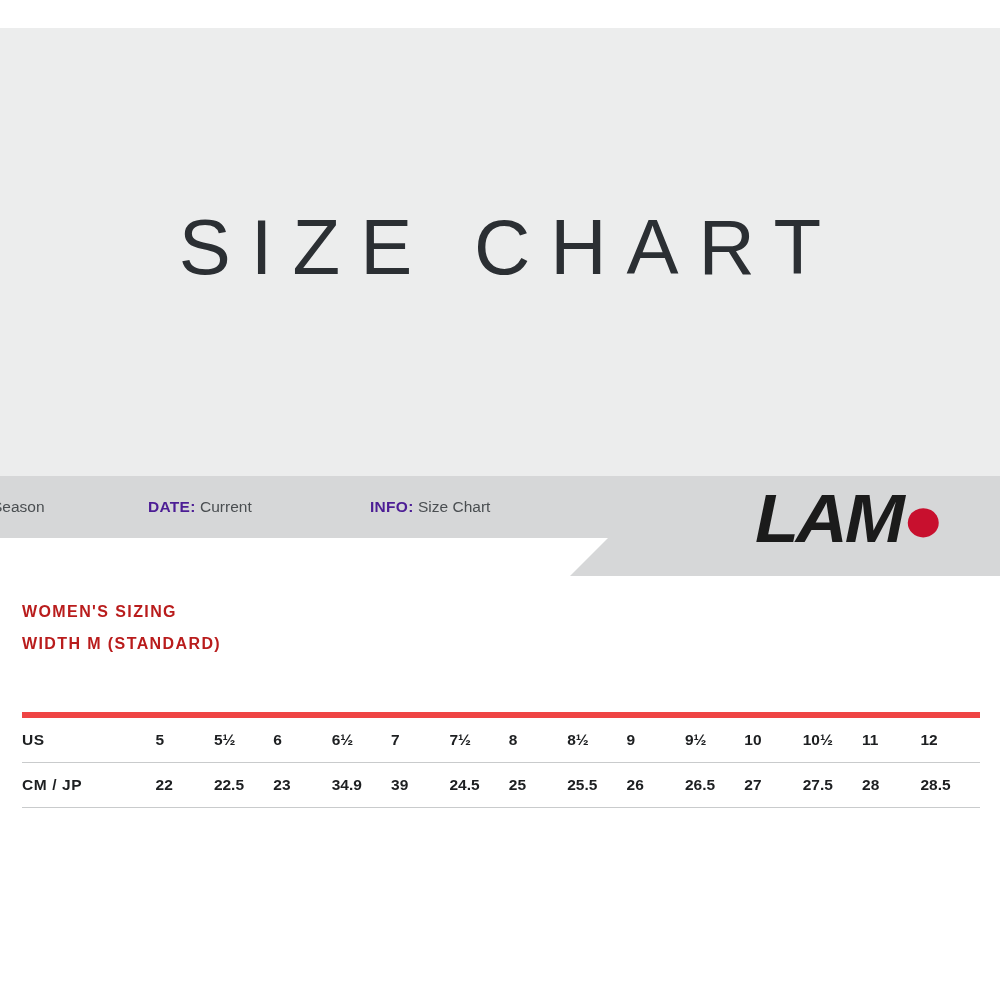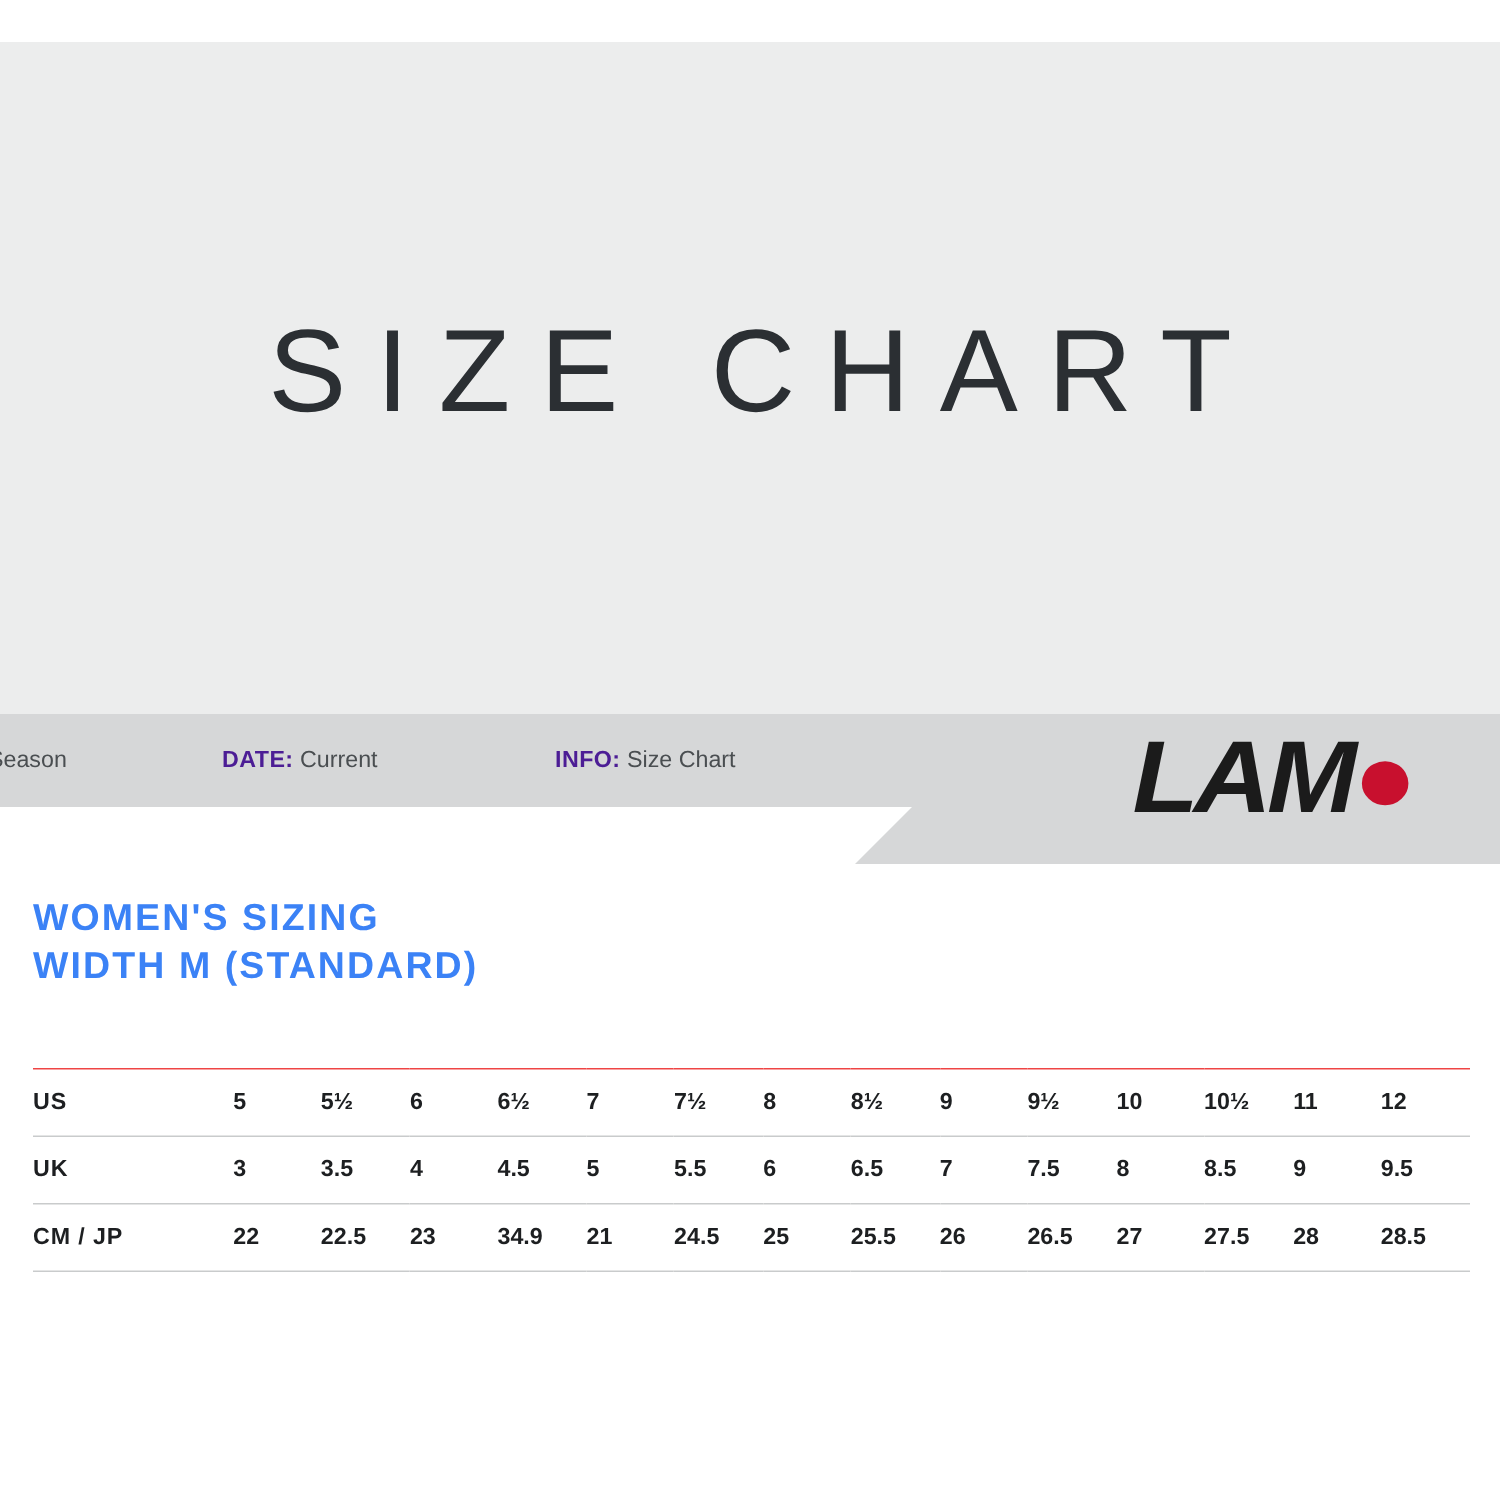--- a/index.html
+++ b/index.html
@@ -112,24 +112,24 @@
   }
   .logo .dot {
     color: #c8102e;
   }
 
   
   .sizing-head {
     position: absolute;
     left: 22px;
     top: 596px;
-    font-size: 25px;
+    font-size: 16px;
     font-weight: bold;
     letter-spacing: 1.4px;
-    color: #3b82f6;
+    color: #b91c1c;
     line-height: 32px;
   }
 
   
   .size-table {
     position: absolute;
     left: 22px;
     top: 712px;
     width: 958px;
     border-collapse: collapse;
@@ -137,21 +137,21 @@
     color: #1d1f21;
   }
   .size-table td {
     padding: 0;
     height: 44px;
     vertical-align: middle;
     border-bottom: 1px solid #c9cbcc;
     white-space: nowrap;
   }
   .size-table tr:first-child td {
-    border-top: 1px solid #ef4444;
+    border-top: 6px solid #ef4444;
   }
   .size-table td.rowhead {
     font-weight: bold;
     letter-spacing: 0.6px;
     width: 140px;
   }
   .size-table td.cell {
     font-weight: bold;
     width: 62px;
   }
@@ -216,43 +216,26 @@
           <td class="cell">8</td>
           <td class="cell">8½</td>
           <td class="cell">9</td>
           <td class="cell">9½</td>
           <td class="cell">10</td>
           <td class="cell">10½</td>
           <td class="cell">11</td>
           <td class="cell">12</td>
         </tr>
         <tr>
-          <td class="rowhead">UK</td>
-          <td class="cell">3</td>
-          <td class="cell">3.5</td>
-          <td class="cell">4</td>
-          <td class="cell">4.5</td>
-          <td class="cell">5</td>
-          <td class="cell">5.5</td>
-          <td class="cell">6</td>
-          <td class="cell">6.5</td>
-          <td class="cell">7</td>
-          <td class="cell">7.5</td>
-          <td class="cell">8</td>
-          <td class="cell">8.5</td>
-          <td class="cell">9</td>
-          <td class="cell">9.5</td>
-        </tr>
-        <tr>
           <td class="rowhead">CM / JP</td>
           <td class="cell">22</td>
           <td class="cell">22.5</td>
           <td class="cell">23</td>
           <td class="cell">34.9</td>
-          <td class="cell">21</td>
+          <td class="cell">39</td>
           <td class="cell">24.5</td>
           <td class="cell">25</td>
           <td class="cell">25.5</td>
           <td class="cell">26</td>
           <td class="cell">26.5</td>
           <td class="cell">27</td>
           <td class="cell">27.5</td>
           <td class="cell">28</td>
           <td class="cell">28.5</td>
         </tr>

